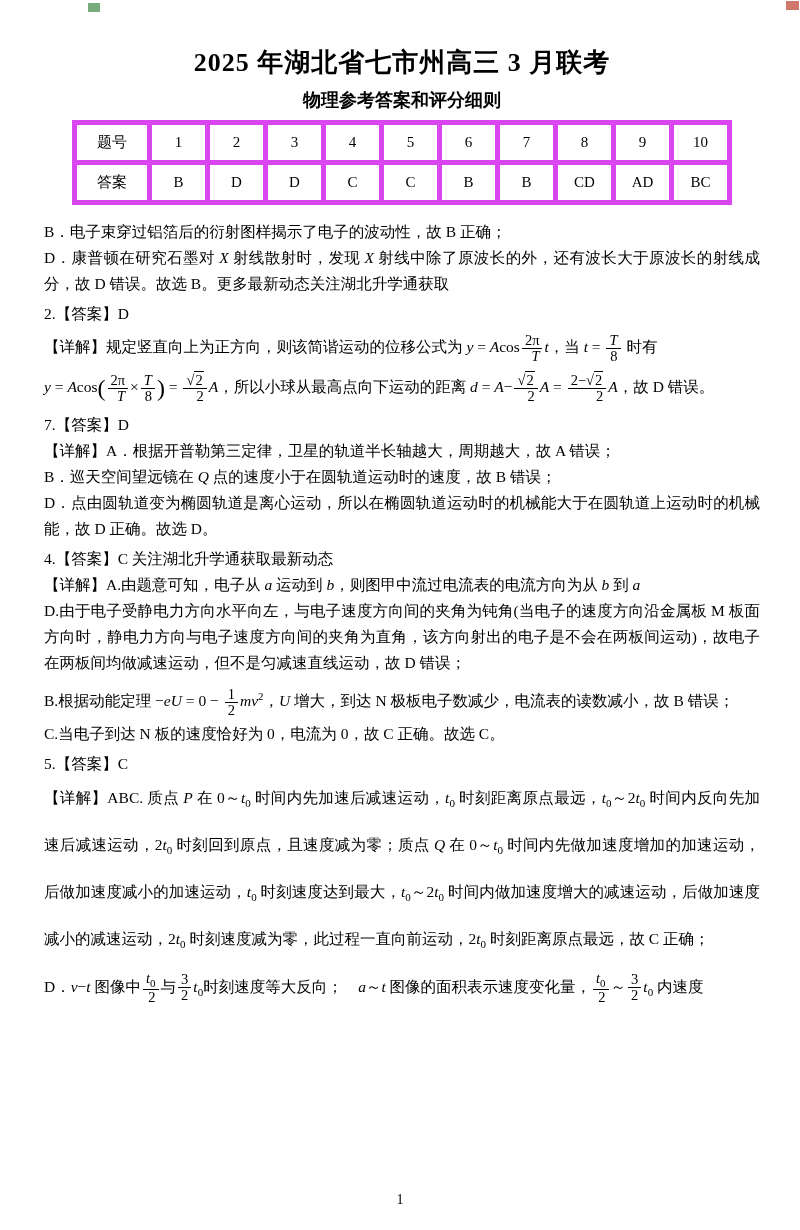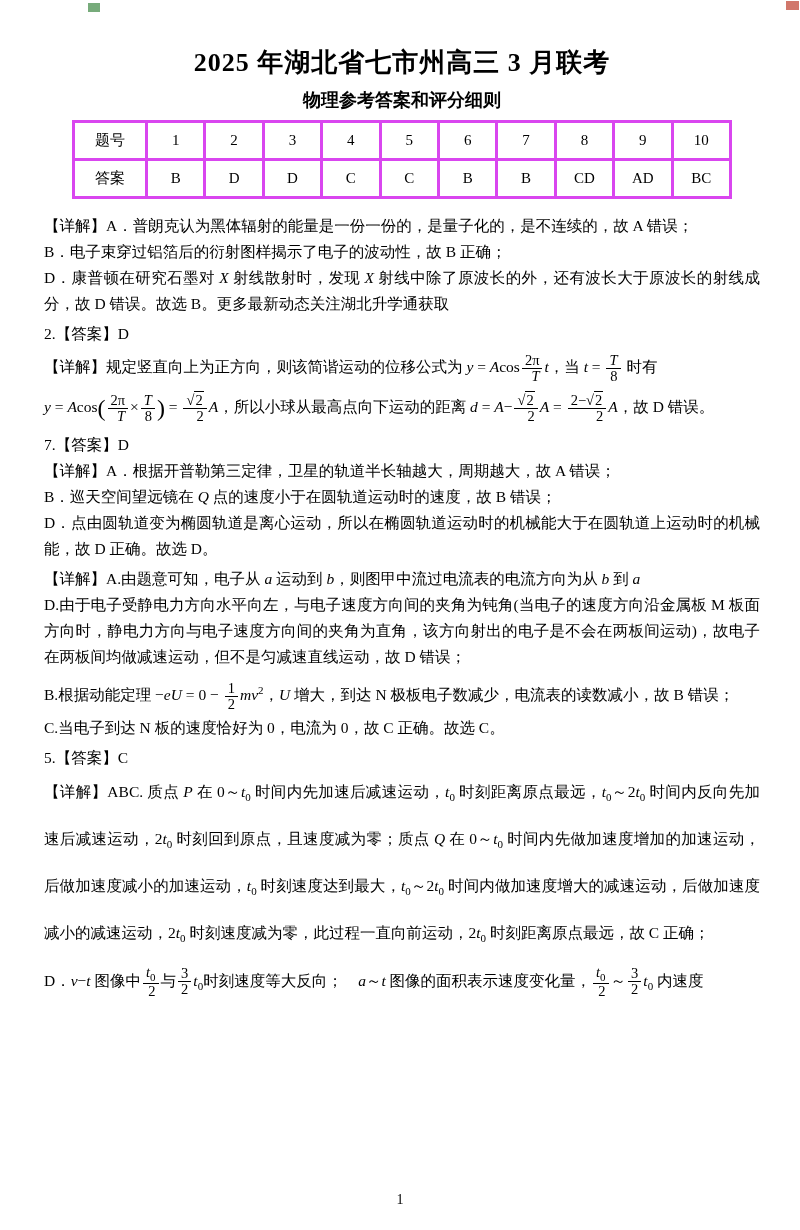--- a/index.html
+++ b/index.html
@@ -28,21 +28,21 @@
     margin: 0 0 8px 0;
   }
 
   table.ans {
     border-collapse: collapse;
     margin: 0 auto 14px auto;
     width: 660px;
     table-layout: fixed;
   }
   table.ans td {
-    border: 3px solid #d946ef;
+    border: 5px solid #d946ef;
     text-align: center;
     font-size: 15px;
     height: 27px;
     padding: 4px;
   }
   table.ans td.lab { width: 62px; }
 
   .section { margin: 0 0 4px 0; }
   .para {
     font-size: 15.5px;
@@ -135,36 +135,36 @@
         <td>B</td>
         <td>CD</td>
         <td>AD</td>
         <td>BC</td>
       </tr>
     </tbody>
   </table>
 
   <div id="sections">
       <div class="section">
-        <p class="para">【详解】A．普朗克认为黑体辐射的能量是一份一份的，是量子化的，是不连续的，故 A 错误；</p>
         <p class="para">B．电子束穿过铝箔后的衍射图样揭示了电子的波动性，故 B 正确；</p>
         <p class="para">D．康普顿在研究石墨对 <span class="mi">X</span> 射线散射时，发现 <span class="mi">X</span> 射线中除了原波长的外，还有波长大于原波长的射线成分，故 D 错误。故选 B。更多最新动态关注湖北升学通获取</p>
       </div>
       <div class="section">
         <p class="para">2.【答案】D</p>
         <p class="para roomy">【详解】规定竖直向上为正方向，则该简谐运动的位移公式为 <span class="mi">y</span> = <span class="mi">A</span>cos<span class="frac"><span class="num">2π</span><span class="den"><span class="mi">T</span></span></span><span class="mi">t</span>，当 <span class="mi">t</span> = <span class="frac"><span class="num"><span class="mi">T</span></span><span class="den">8</span></span> 时有</p>
         <p class="para roomy"><span class="mi">y</span> = <span class="mi">A</span>cos<span class="bp">(</span><span class="frac"><span class="num">2π</span><span class="den"><span class="mi">T</span></span></span>×<span class="frac"><span class="num"><span class="mi">T</span></span><span class="den">8</span></span><span class="bp">)</span> = <span class="frac"><span class="num"><span class="sqrt"><span class="rad">√</span><span class="rdc">2</span></span></span><span class="den">2</span></span><span class="mi">A</span>，所以小球从最高点向下运动的距离 <span class="mi">d</span> = <span class="mi">A</span>−<span class="frac"><span class="num"><span class="sqrt"><span class="rad">√</span><span class="rdc">2</span></span></span><span class="den">2</span></span><span class="mi">A</span> = <span class="frac"><span class="num">2−<span class="sqrt"><span class="rad">√</span><span class="rdc">2</span></span></span><span class="den">2</span></span><span class="mi">A</span>，故 D 错误。</p>
       </div>
       <div class="section">
         <p class="para">7.【答案】D</p>
         <p class="para">【详解】A．根据开普勒第三定律，卫星的轨道半长轴越大，周期越大，故 A 错误；</p>
         <p class="para">B．巡天空间望远镜在 <span class="mi">Q</span> 点的速度小于在圆轨道运动时的速度，故 B 错误；</p>
         <p class="para">D．点由圆轨道变为椭圆轨道是离心运动，所以在椭圆轨道运动时的机械能大于在圆轨道上运动时的机械能，故 D 正确。故选 D。</p>
       </div>
       <div class="section">
+        <p class="para">4.【答案】C 关注湖北升学通获取最新动态</p>
         <p class="para">【详解】A.由题意可知，电子从 <span class="mi">a</span> 运动到 <span class="mi">b</span>，则图甲中流过电流表的电流方向为从 <span class="mi">b</span> 到 <span class="mi">a</span></p>
         <p class="para">D.由于电子受静电力方向水平向左，与电子速度方向间的夹角为钝角(当电子的速度方向沿金属板 M 板面方向时，静电力方向与电子速度方向间的夹角为直角，该方向射出的电子是不会在两板间运动)，故电子在两板间均做减速运动，但不是匀减速直线运动，故 D 错误；</p>
         <p class="para roomy">B.根据动能定理 −<span class="mi">e</span><span class="mi">U</span> = 0 − <span class="frac"><span class="num">1</span><span class="den">2</span></span><span class="mi">m</span><span class="msup"><span class="mi">v</span><sup>2</sup></span>，<span class="mi">U</span> 增大，到达 N 极板电子数减少，电流表的读数减小，故 B 错误；</p>
         <p class="para">C.当电子到达 N 板的速度恰好为 0，电流为 0，故 C 正确。故选 C。</p>
       </div>
       <div class="section">
         <p class="para">5.【答案】C</p>
         <p class="para wide">【详解】ABC. 质点 <span class="mi">P</span> 在 0～<span class="msub"><span class="mi">t</span><sub>0</sub></span> 时间内先加速后减速运动，<span class="msub"><span class="mi">t</span><sub>0</sub></span> 时刻距离原点最远，<span class="msub"><span class="mi">t</span><sub>0</sub></span>～2<span class="msub"><span class="mi">t</span><sub>0</sub></span> 时间内反向先加速后减速运动，2<span class="msub"><span class="mi">t</span><sub>0</sub></span> 时刻回到原点，且速度减为零；质点 <span class="mi">Q</span> 在 0～<span class="msub"><span class="mi">t</span><sub>0</sub></span> 时间内先做加速度增加的加速运动，后做加速度减小的加速运动，<span class="msub"><span class="mi">t</span><sub>0</sub></span> 时刻速度达到最大，<span class="msub"><span class="mi">t</span><sub>0</sub></span>～2<span class="msub"><span class="mi">t</span><sub>0</sub></span> 时间内做加速度增大的减速运动，后做加速度减小的减速运动，2<span class="msub"><span class="mi">t</span><sub>0</sub></span> 时刻速度减为零，此过程一直向前运动，2<span class="msub"><span class="mi">t</span><sub>0</sub></span> 时刻距离原点最远，故 C 正确；</p>
         <p class="para wide">D．<span class="mi">v</span>−<span class="mi">t</span> 图像中<span class="frac"><span class="num"><span class="msub"><span class="mi">t</span><sub>0</sub></span></span><span class="den">2</span></span>与<span class="frac"><span class="num">3</span><span class="den">2</span></span><span class="msub"><span class="mi">t</span><sub>0</sub></span>时刻速度等大反向；　<span class="mi">a</span>～<span class="mi">t</span> 图像的面积表示速度变化量，<span class="frac"><span class="num"><span class="msub"><span class="mi">t</span><sub>0</sub></span></span><span class="den">2</span></span>～<span class="frac"><span class="num">3</span><span class="den">2</span></span><span class="msub"><span class="mi">t</span><sub>0</sub></span> 内速度</p>
       </div>

